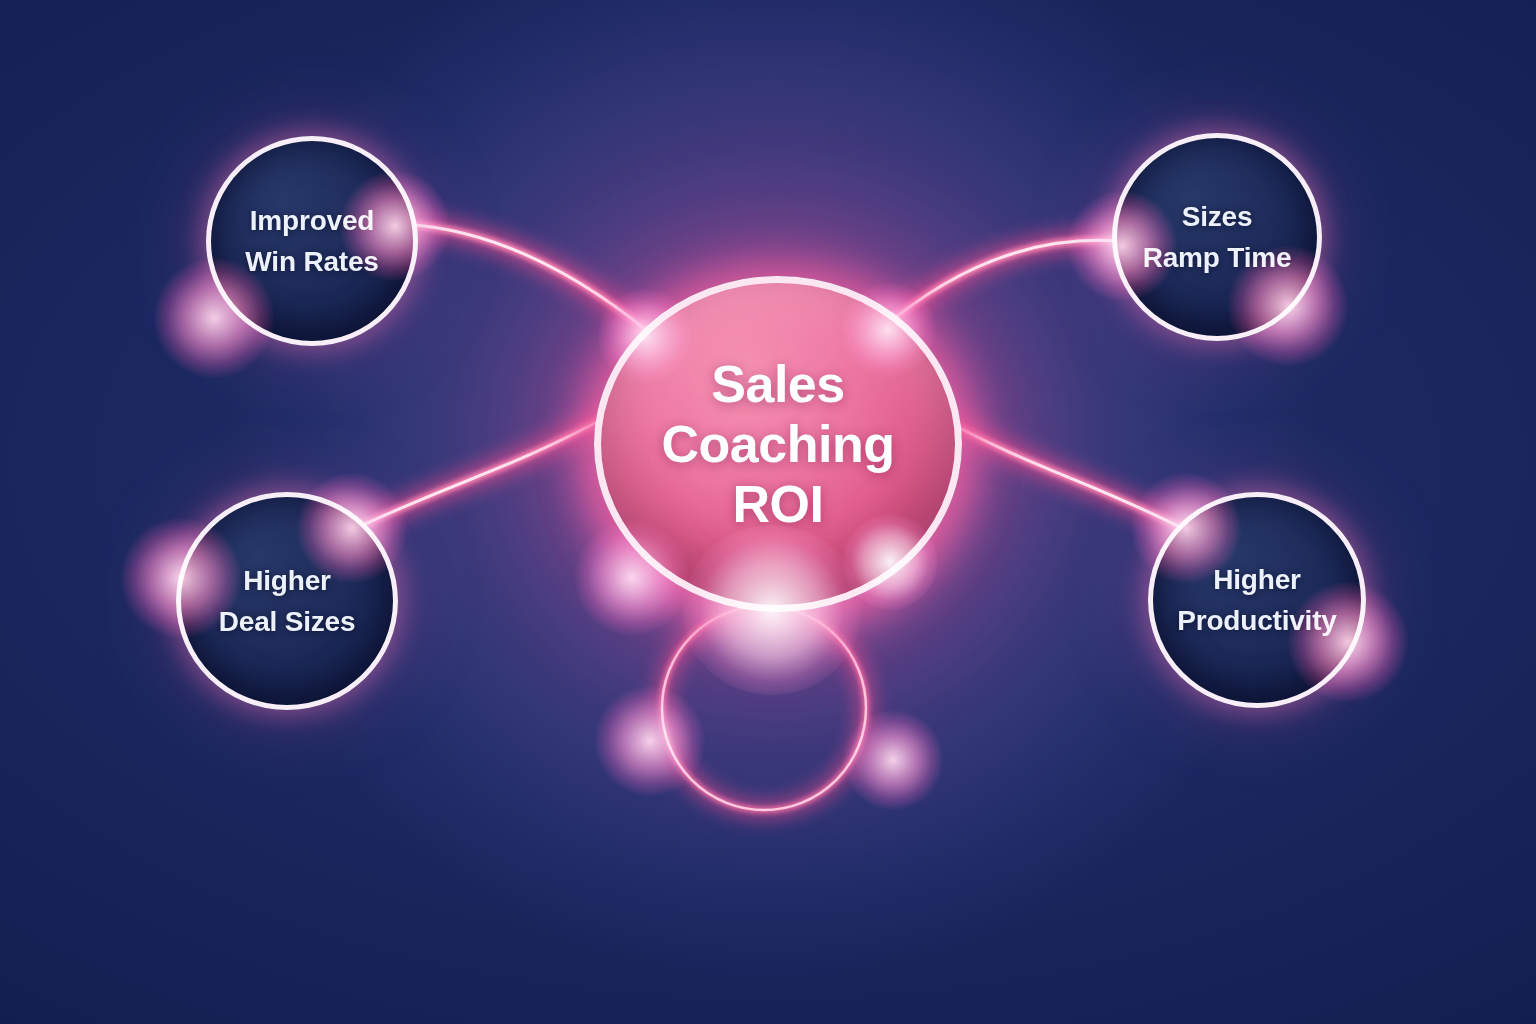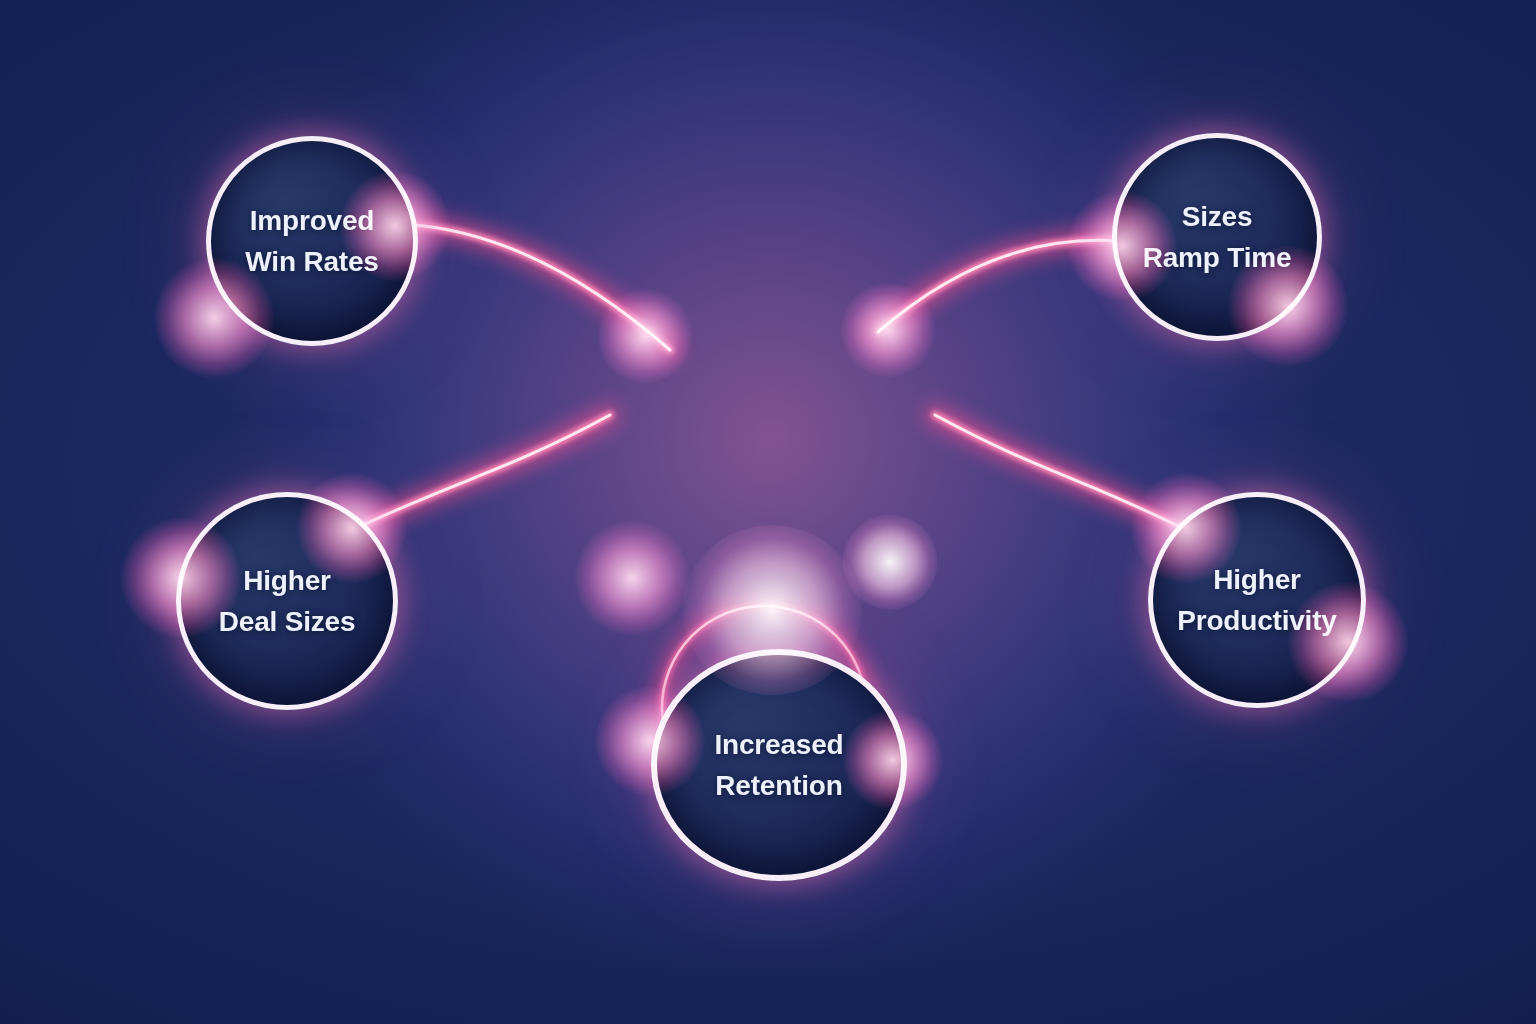--- a/index.html
+++ b/index.html
@@ -124,20 +124,27 @@
       <path class="c-core" d="M 935 415 C 1040 472 1083 478 1188 531"></path>
     </g>
 
     <g>
       <circle class="r-glow" filter="url(#blurBig)" cx="764" cy="708" r="102"></circle>
       <circle class="r-mid" filter="url(#blurMid)" cx="764" cy="708" r="102"></circle>
       <circle class="r-core" cx="764" cy="708" r="102"></circle>
     </g>
   </svg>
 
+  <div class="node node-center">
+    <div class="node-label">
+      <span class="ln">Sales</span>
+      <span class="ln">Coaching</span>
+      <span class="ln">ROI</span>
+    </div>
+  </div>
 
   <div class="node sat node-win-rates">
     <div class="node-label">
       <span class="ln">Improved</span>
       <span class="ln">Win Rates</span>
     </div>
   </div>
 
   <div class="node sat node-ramp-time">
     <div class="node-label">
@@ -153,26 +160,20 @@
     </div>
   </div>
 
   <div class="node sat node-productivity">
     <div class="node-label">
       <span class="ln">Higher</span>
       <span class="ln">Productivity</span>
     </div>
   </div>
 
-  <div class="node sat node-retention">
-    <div class="node-label">
-      <span class="ln">Increased</span>
-      <span class="ln">Retention</span>
-    </div>
-  </div>
 
   <div class="hs hs-pink" style="left:395px;top:226px;width:110px;height:110px;"></div>
   <div class="hs hs-pink" style="left:214px;top:318px;width:120px;height:120px;"></div>
   <div class="hs hs-pink" style="left:1122px;top:246px;width:110px;height:110px;"></div>
   <div class="hs hs-pink" style="left:1288px;top:306px;width:120px;height:120px;"></div>
   <div class="hs hs-pink" style="left:352px;top:528px;width:110px;height:110px;"></div>
   <div class="hs hs-pink" style="left:181px;top:578px;width:120px;height:120px;"></div>
   <div class="hs hs-pink" style="left:1186px;top:528px;width:110px;height:110px;"></div>
   <div class="hs hs-pink" style="left:1348px;top:642px;width:120px;height:120px;"></div>
   <div class="hs hs-pink" style="left:650px;top:741px;width:110px;height:110px;"></div>

